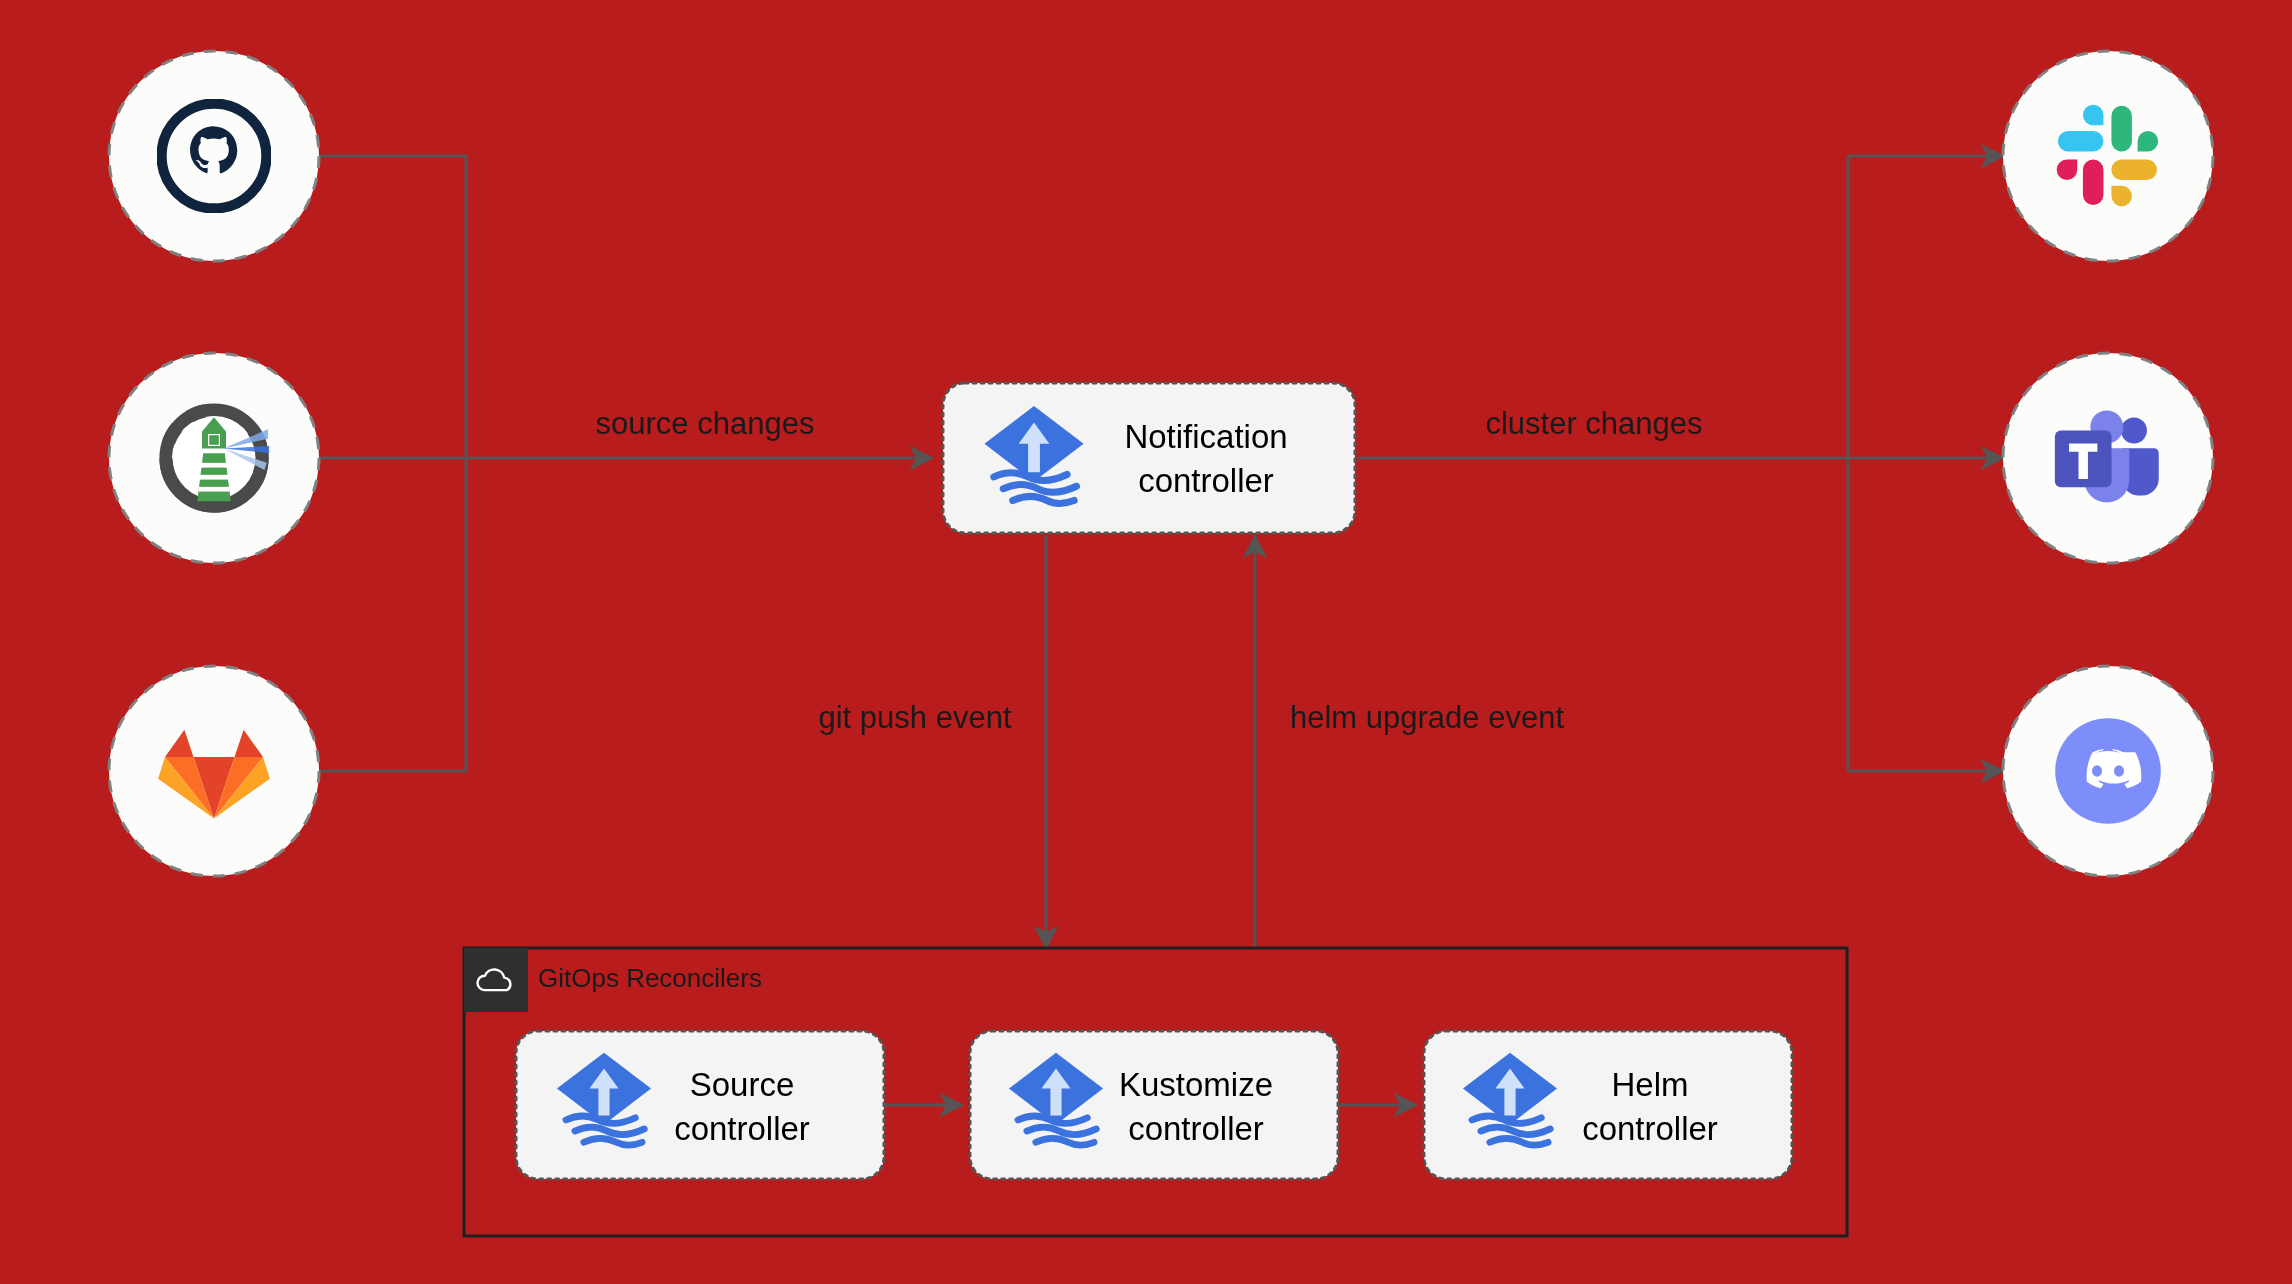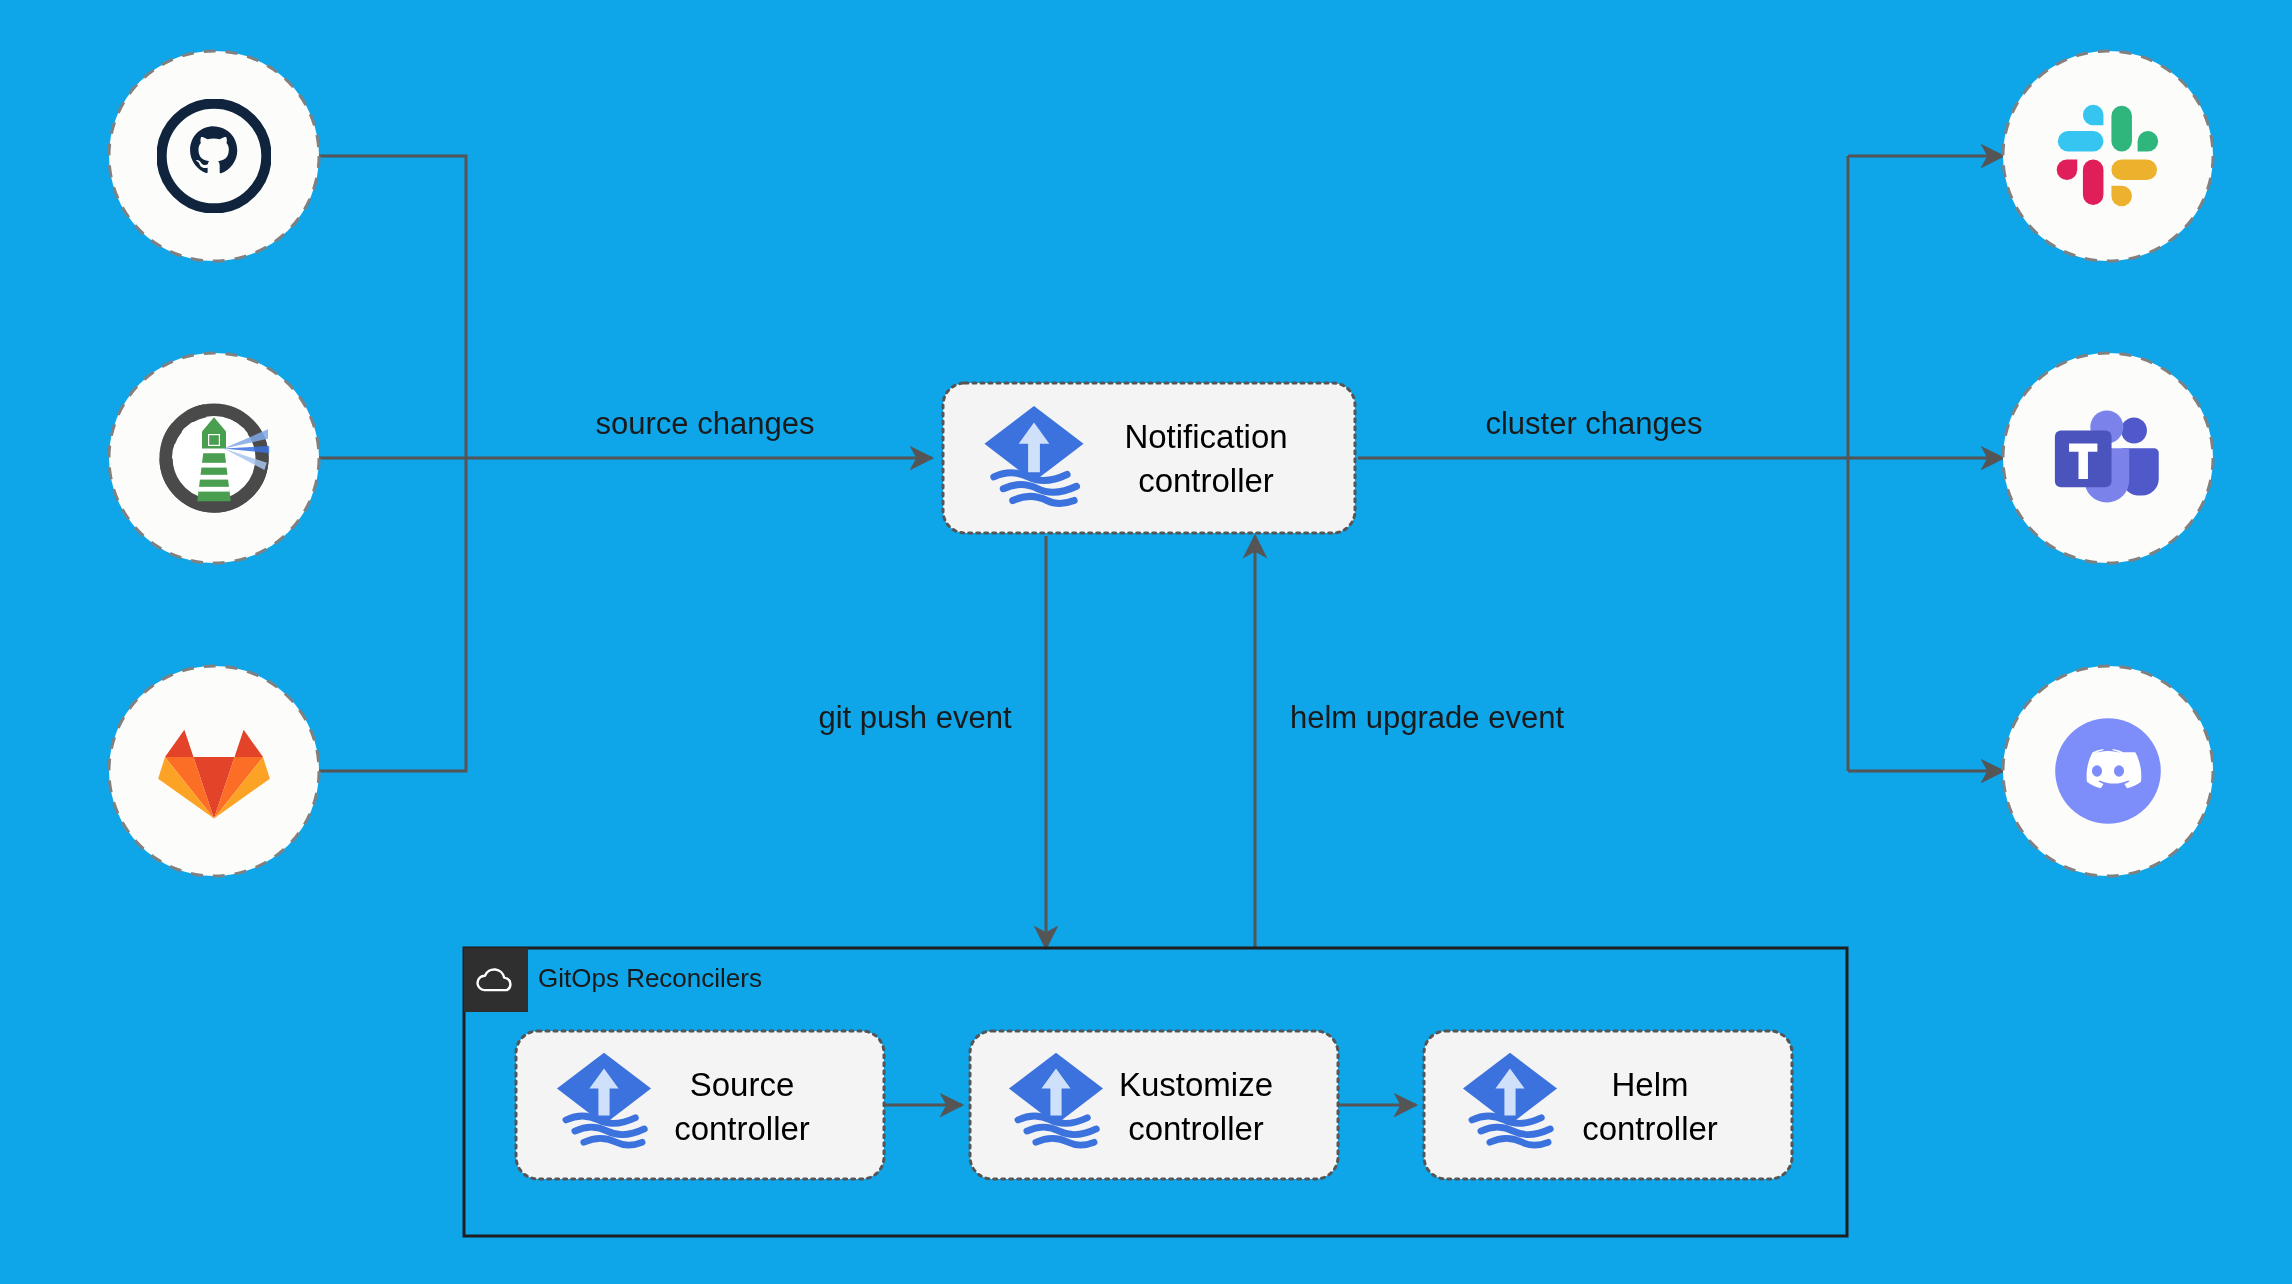--- a/index.html
+++ b/index.html
@@ -6,21 +6,21 @@
   html, body {
     margin: 0;
     padding: 0;
     background: #ffffff;
     font-family: "Liberation Sans", sans-serif;
   }
   #stage {
     position: relative;
     width: 2292px;
     height: 1284px;
-    background: #0ea5e9;
+    background: #b91c1c;
     overflow: hidden;
     text-decoration: underline;
   }
   svg#diagram {
     position: absolute;
     inset: 0;
     width: 2292px;
     height: 1284px;
   }
   .edge-line {

